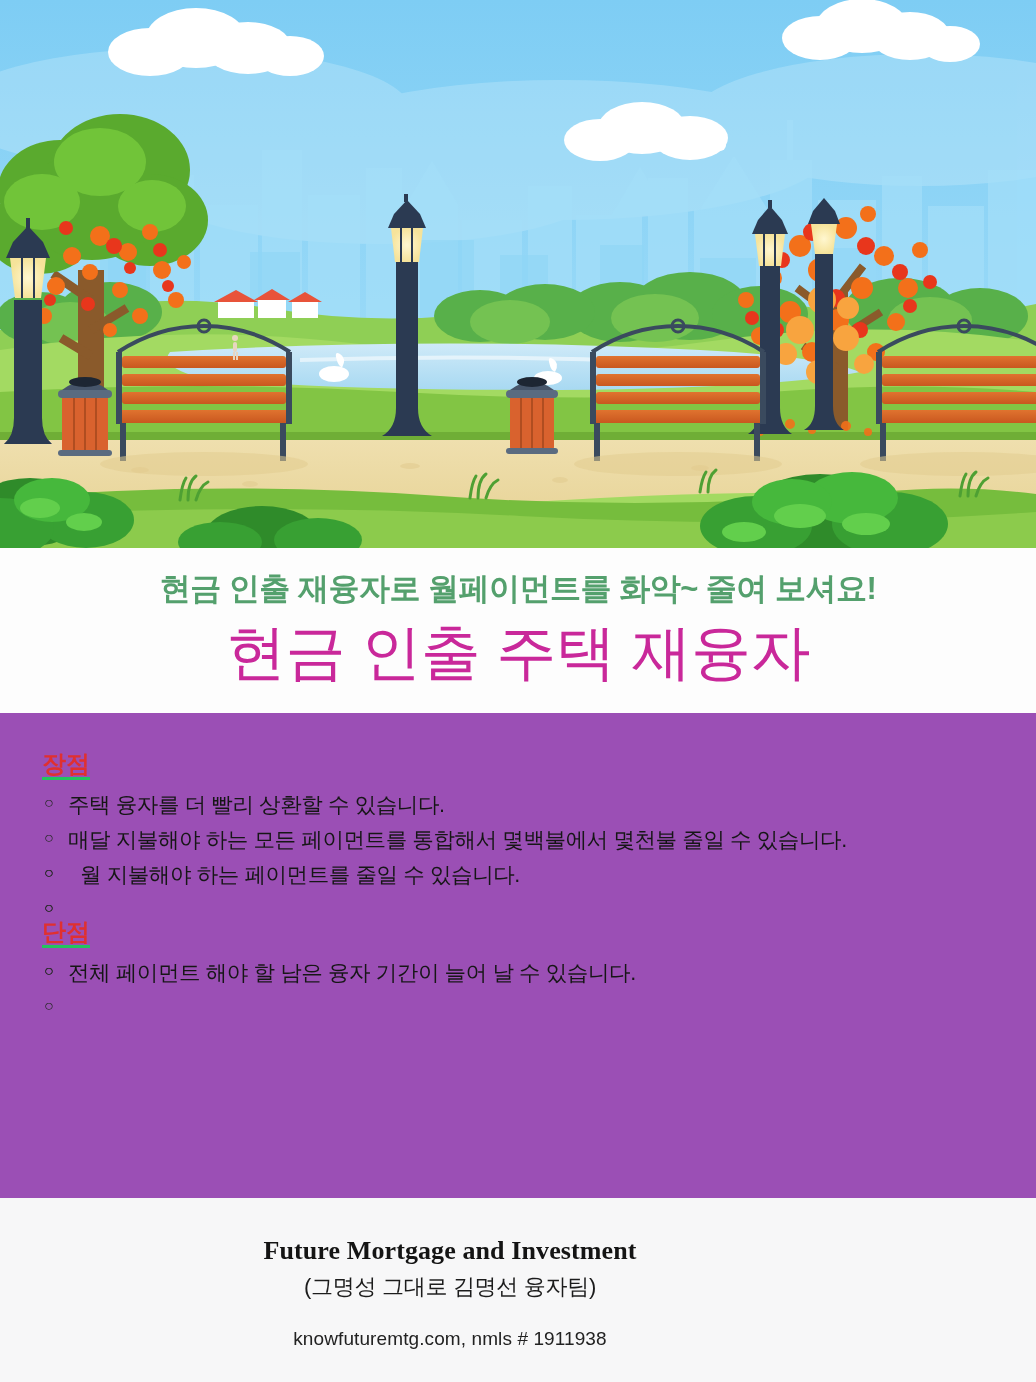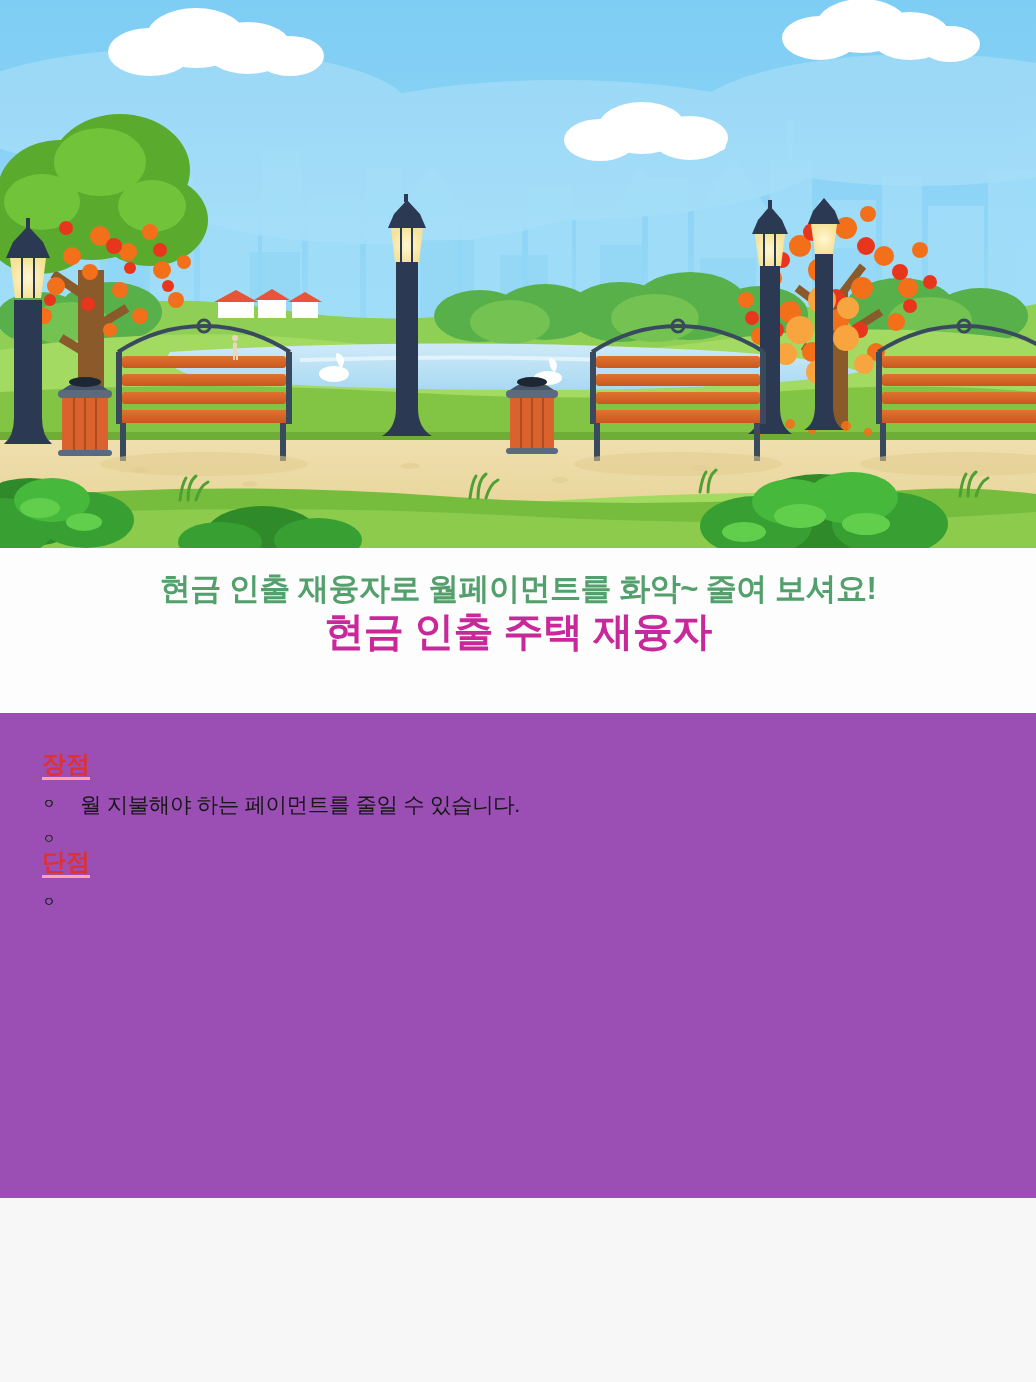--- a/index.html
+++ b/index.html
@@ -22,36 +22,37 @@
     position:absolute; left:0; top:548px; width:1036px; height:165px;
     background:#fdfdfd; text-align:center;
   }
   .headline-1 {
     margin-top:22px;
     font-size:31px; font-weight:bold; color:#54a06d;
     letter-spacing:-0.5px; line-height:1.2;
     white-space:nowrap;
   }
   .headline-2 {
-    font-size:40px; font-weight:bold; color:#c9289a;
+    margin-top:10px;
+    font-size:60px; font-weight:normal; color:#c9289a;
     letter-spacing:-0.5px; line-height:1.2;
     white-space:nowrap;
   }
 
   
   .body-band {
     position:absolute; left:0; top:713px; width:1036px; height:485px;
     background:#9b4fb5;
     padding:38px 0 0 0;
   }
   .sec-head {
     margin-left:42px;
     display:inline-block;
     font-size:24px; font-weight:bold; color:#e03030;
-    border-bottom:3px solid #fca5a5;
+    border-bottom:3px solid #22c55e;
     padding-bottom:1px; line-height:1.05;
   }
   ul.blist { list-style:none; margin:8px 0 0 0; padding:0; }
   ul.blist li {
     position:relative;
     margin:0 0 0 44px;
     padding-left:24px;
     font-size:21.5px; color:#161616;
     line-height:1.62;
     letter-spacing:-0.4px;
@@ -480,23 +481,25 @@
     <div class="headline-1">현금 인출 재융자로 월페이먼트를 화악~ 줄여 보셔요!</div>
     <div class="headline-2">현금 인출  주택 재융자</div>
   </div>
 
   <div class="body-band">
 
     <div class="sec-head">장점</div>
     <ul class="blist">
       <li>
         <span class="bullet">○</span>
-      </li>
-      <li>
-        <span class="bullet">○</span>
+        <span>주택 융자를 더 빨리 상환할 수 있습니다.</span>
+      </li>
+      <li>
+        <span class="bullet">○</span>
+        <span>매달 지불해야 하는 모든 페이먼트를 통합해서 몇백불에서 몇천불 줄일 수 있습니다.</span>
       </li>
       <li>
         <span class="bullet">○</span>
       </li>
       <li>
         <span class="bullet">○</span>
       </li>
       <li class="cont">
         
         <span>월 지불해야 하는 페이먼트를 줄일 수 있습니다.</span>
@@ -511,21 +514,32 @@
 
     <div class="gap"></div>
 
     <div class="sec-head">단점</div>
     <ul class="blist">
       <li>
         <span class="bullet">○</span>
       </li>
       <li>
         <span class="bullet">○</span>
+        <span>전체 페이먼트 해야 할 남은 융자 기간이 늘어 날 수 있습니다.</span>
       </li>
       <li>
         <span class="bullet">○</span>
       </li>
     </ul>
   </div>
 
+  <div class="footer">
+    <div class="footer-inner">
+      <div class="f-text">
+        <div class="f-company">Future Mortgage and Investment</div>
+        <div class="f-korean">(그명성 그대로 김명선 융자팀)</div>
+        <div class="f-web">knowfuturemtg.com, nmls # 1911938</div>
+      </div>
+
+    </div>
+  </div>
 
 </div>
 
 </body></html>

